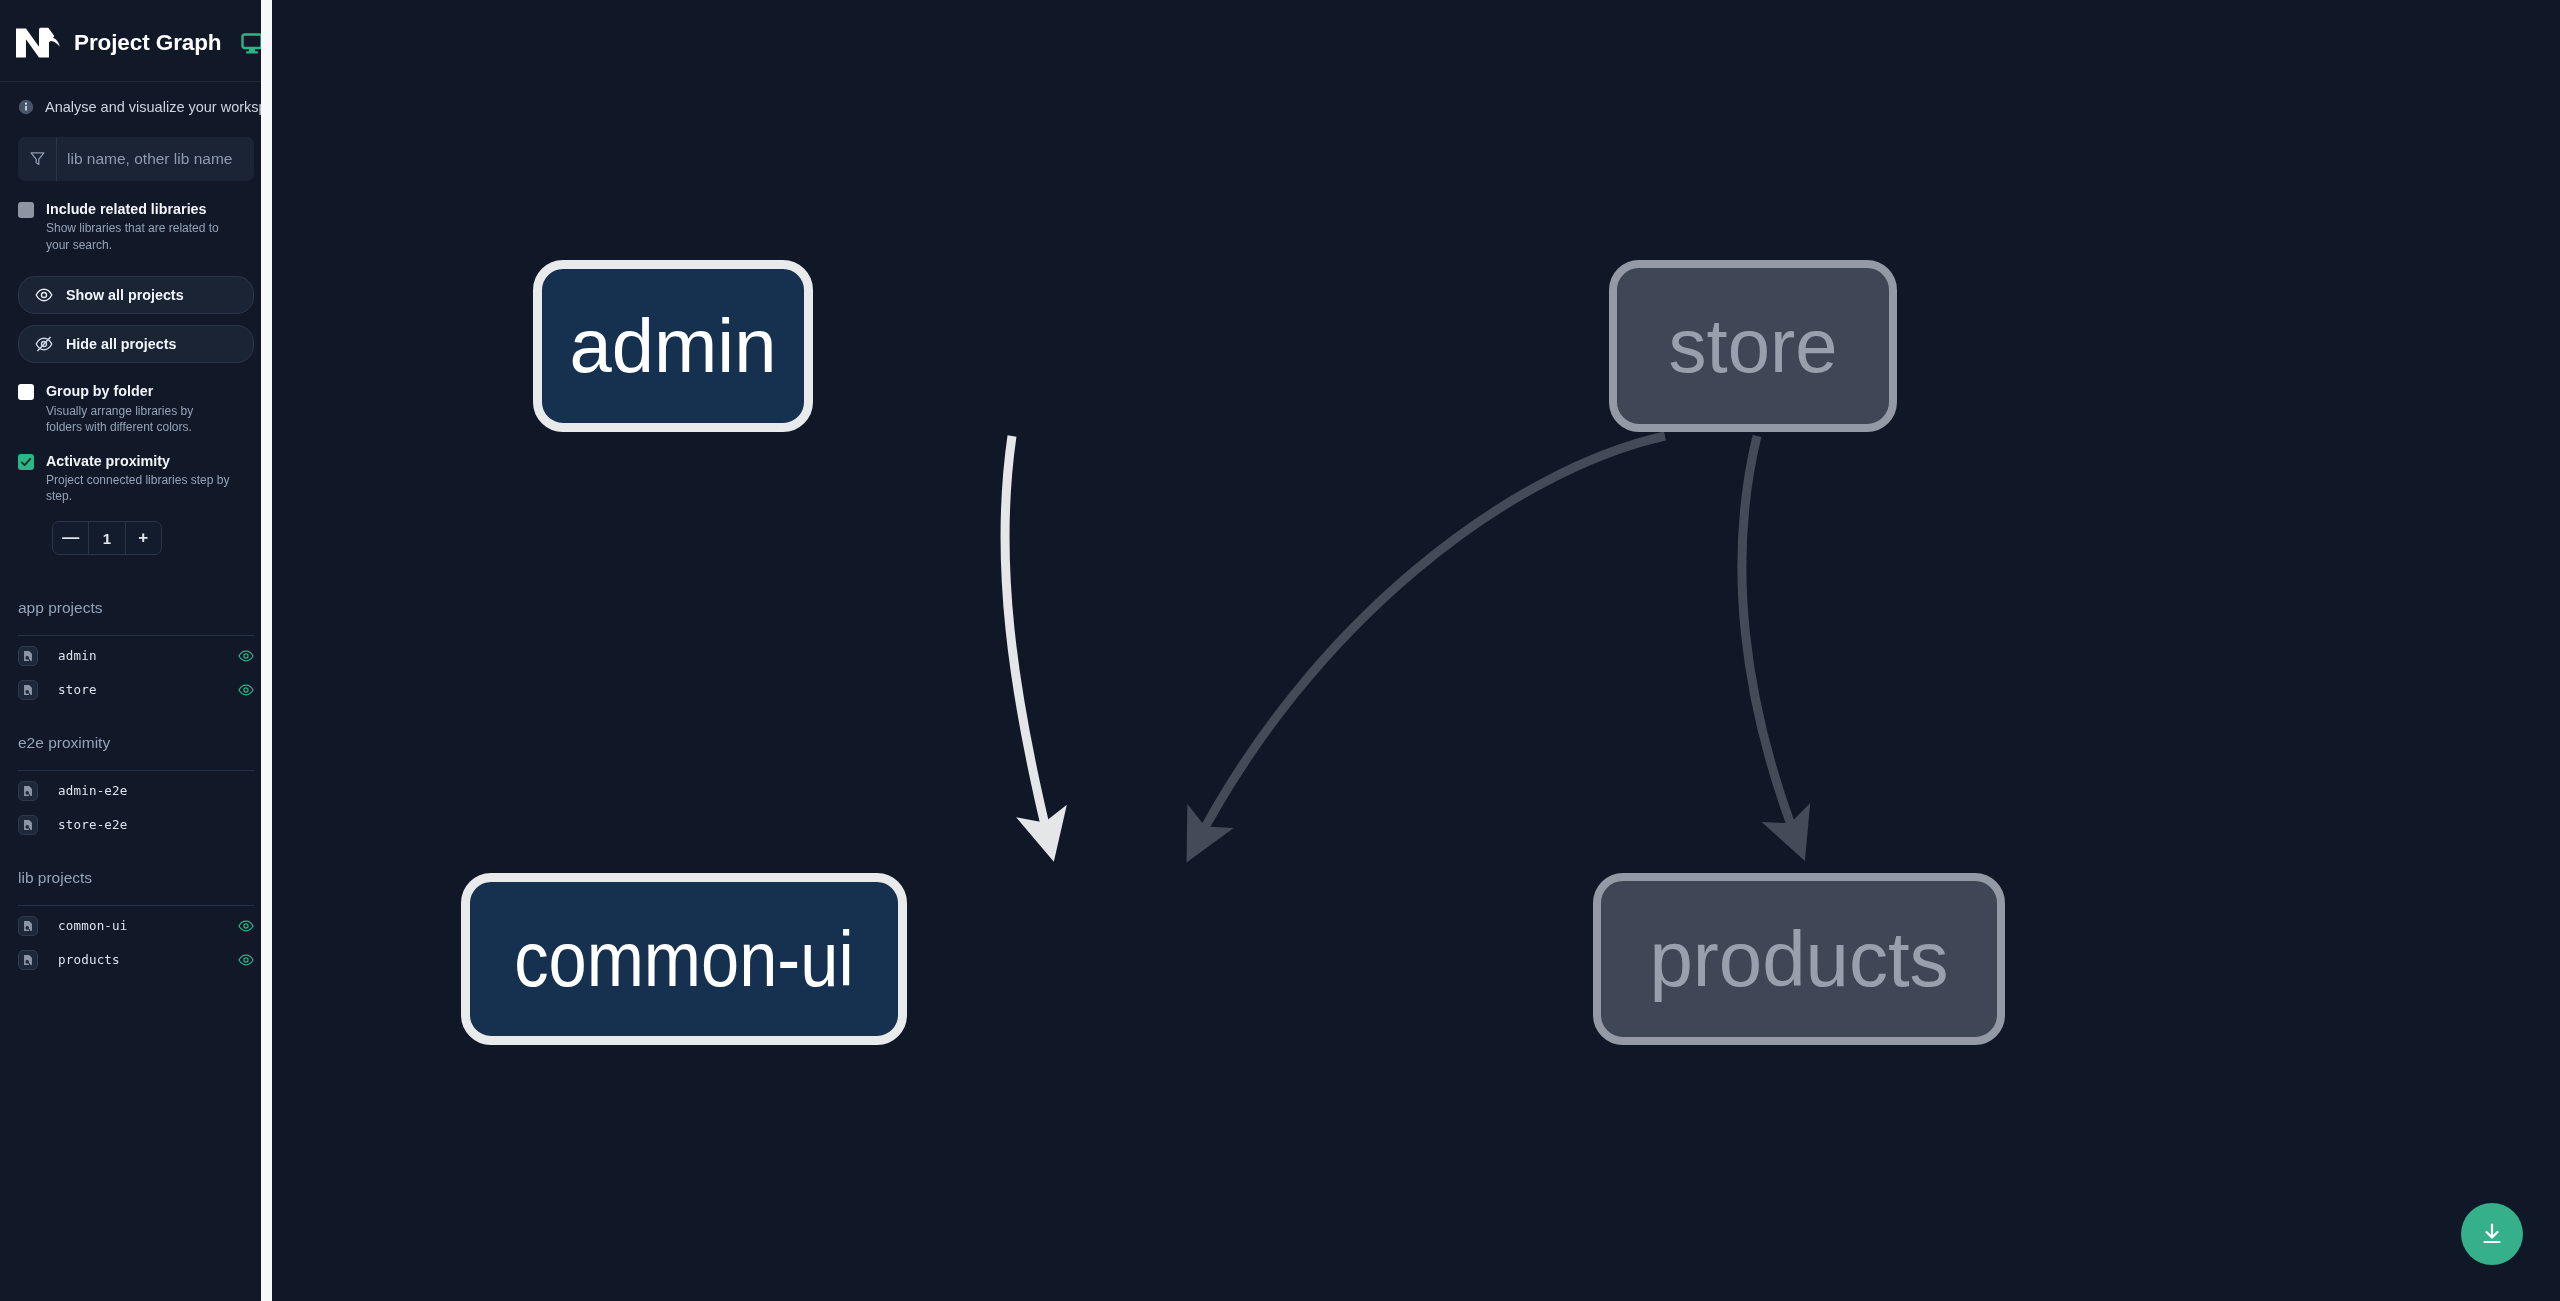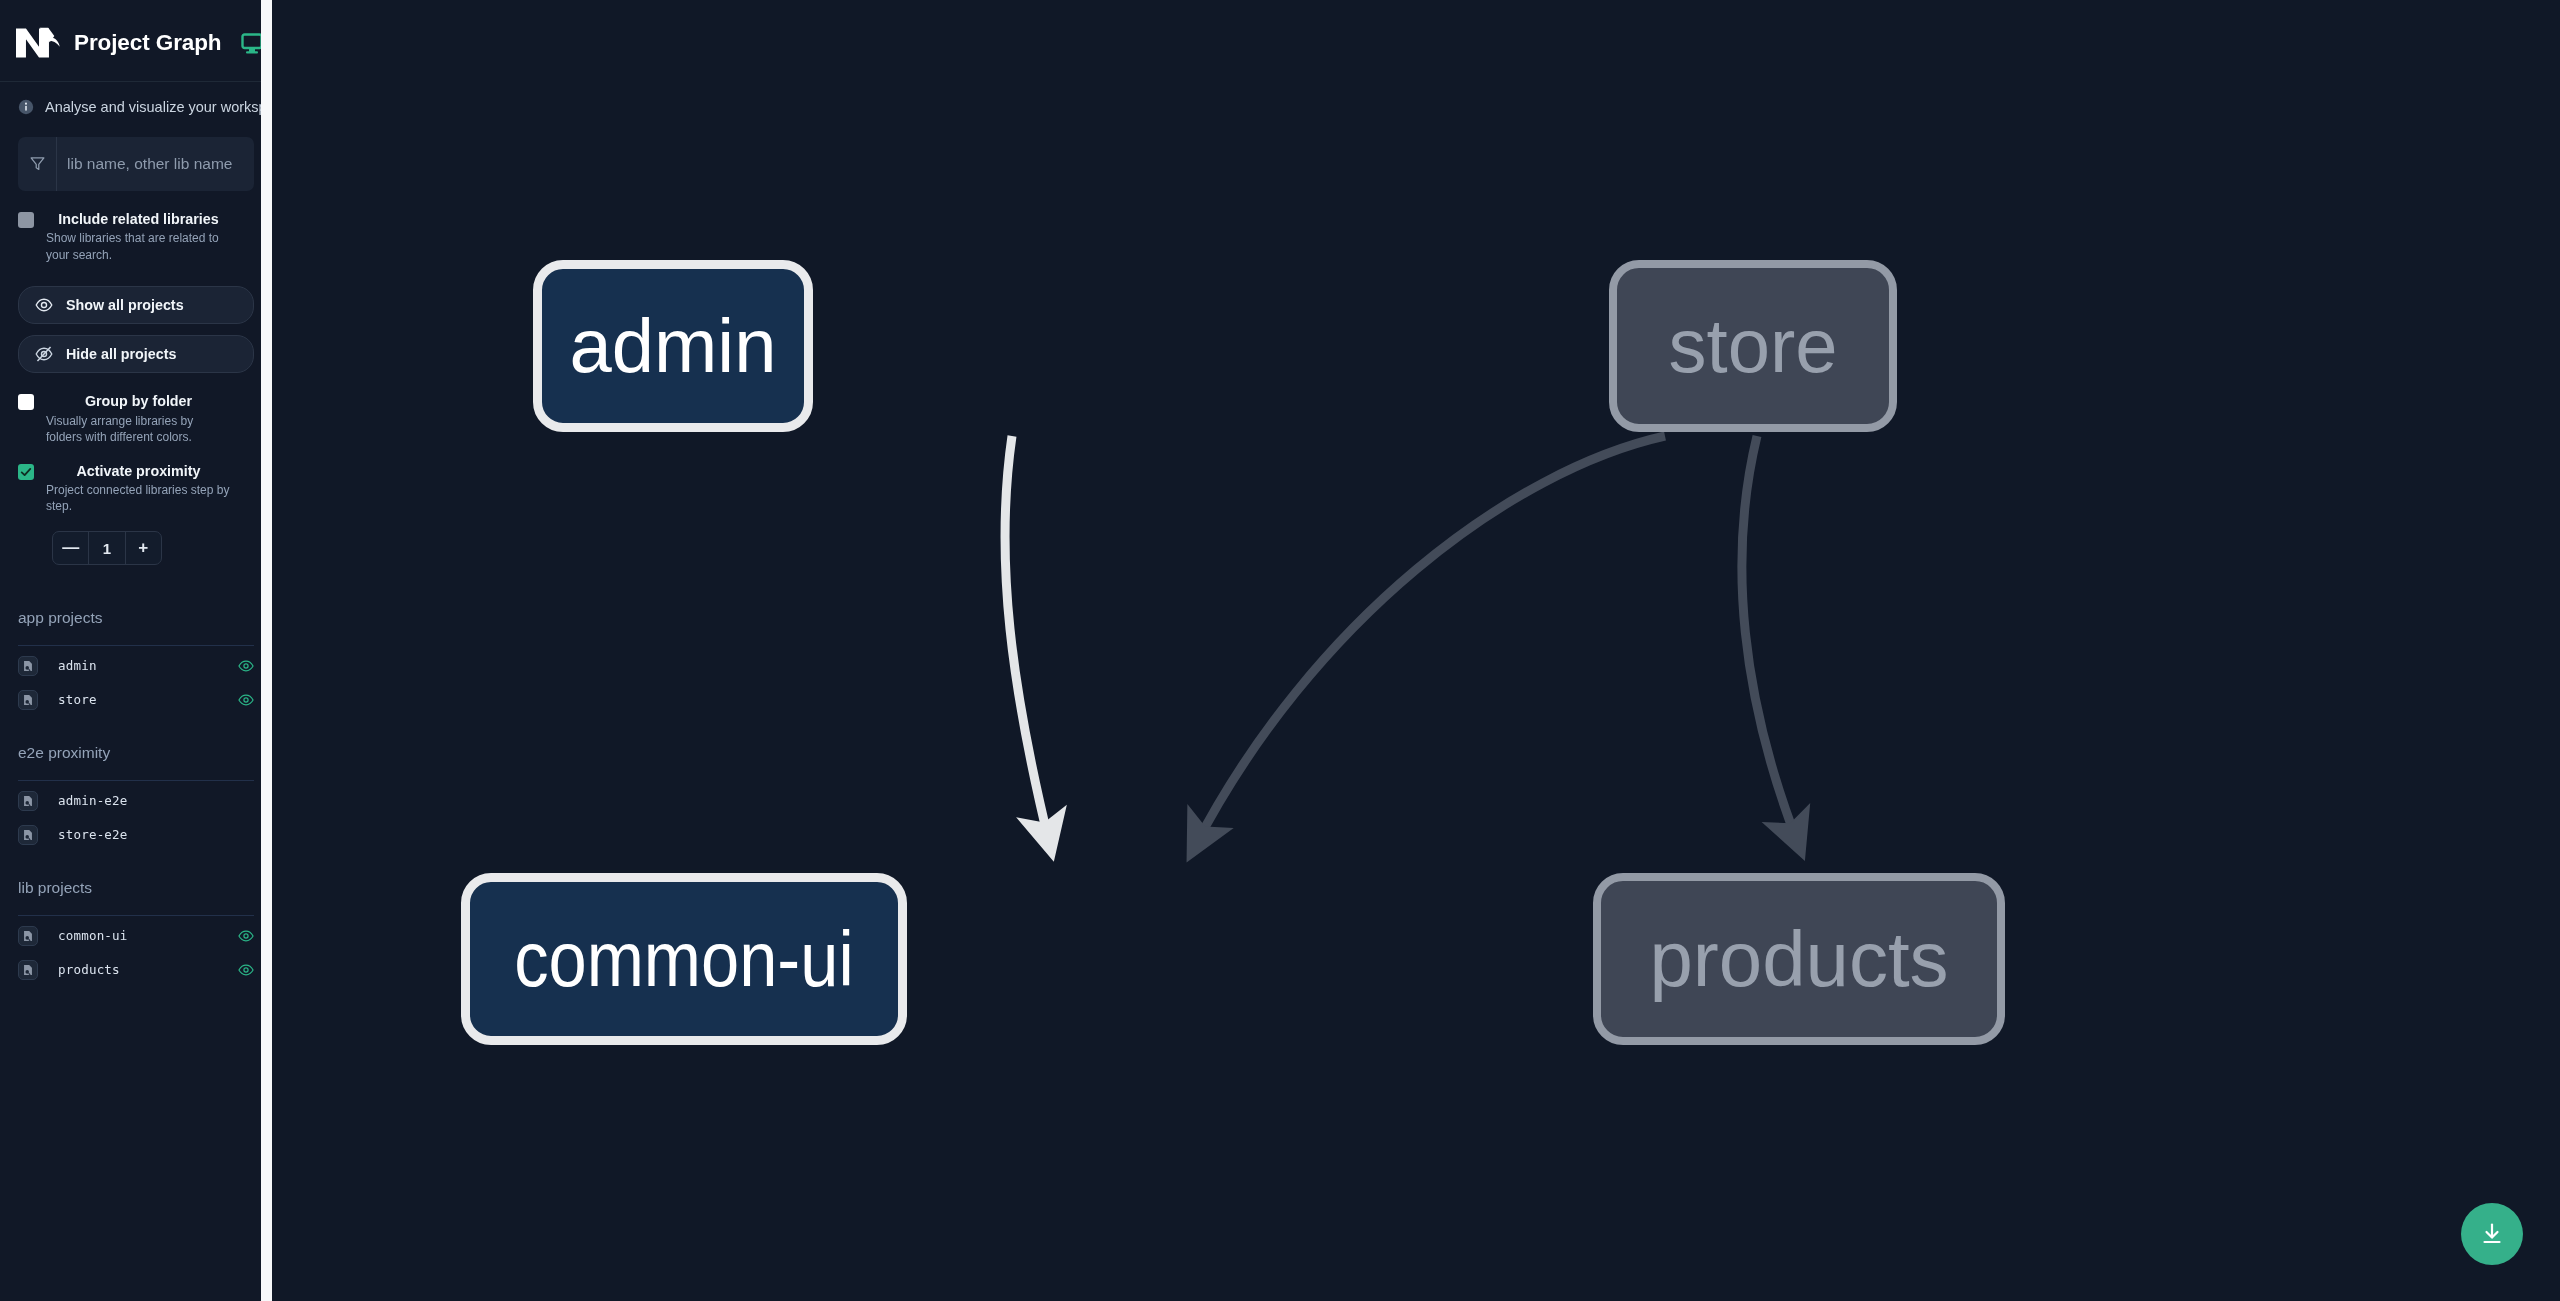--- a/index.html
+++ b/index.html
@@ -78,21 +78,21 @@
   }
   .tagline-text {
     color: #cbd5e1;
     font-size: 14.5px;
     line-height: 1.3;
     white-space: nowrap;
   }
 
   .search-wrap {
     margin: 6px 18px 0 18px;
-    height: 54px;
+    height: 44px;
     display: flex;
     align-items: stretch;
     background: #1b2435;
     border-radius: 7px;
     overflow: hidden;
   }
   .search-icon-box {
     width: 38px;
     flex: 0 0 38px;
     display: flex;
@@ -135,21 +135,20 @@
     display: flex;
     align-items: center;
     justify-content: center;
   }
   .checkbox.checked svg { width: 12px; height: 12px; display: block; }
   .check-title {
     color: #f1f5f9;
     font-size: 14.3px;
     font-weight: bold;
     line-height: 1.35;
-    text-align: center;
   }
   .check-desc {
     color: #94a3b8;
     font-size: 12px;
     line-height: 1.38;
     margin-top: 1px;
     max-width: 185px;
   }
 
   .btn {

